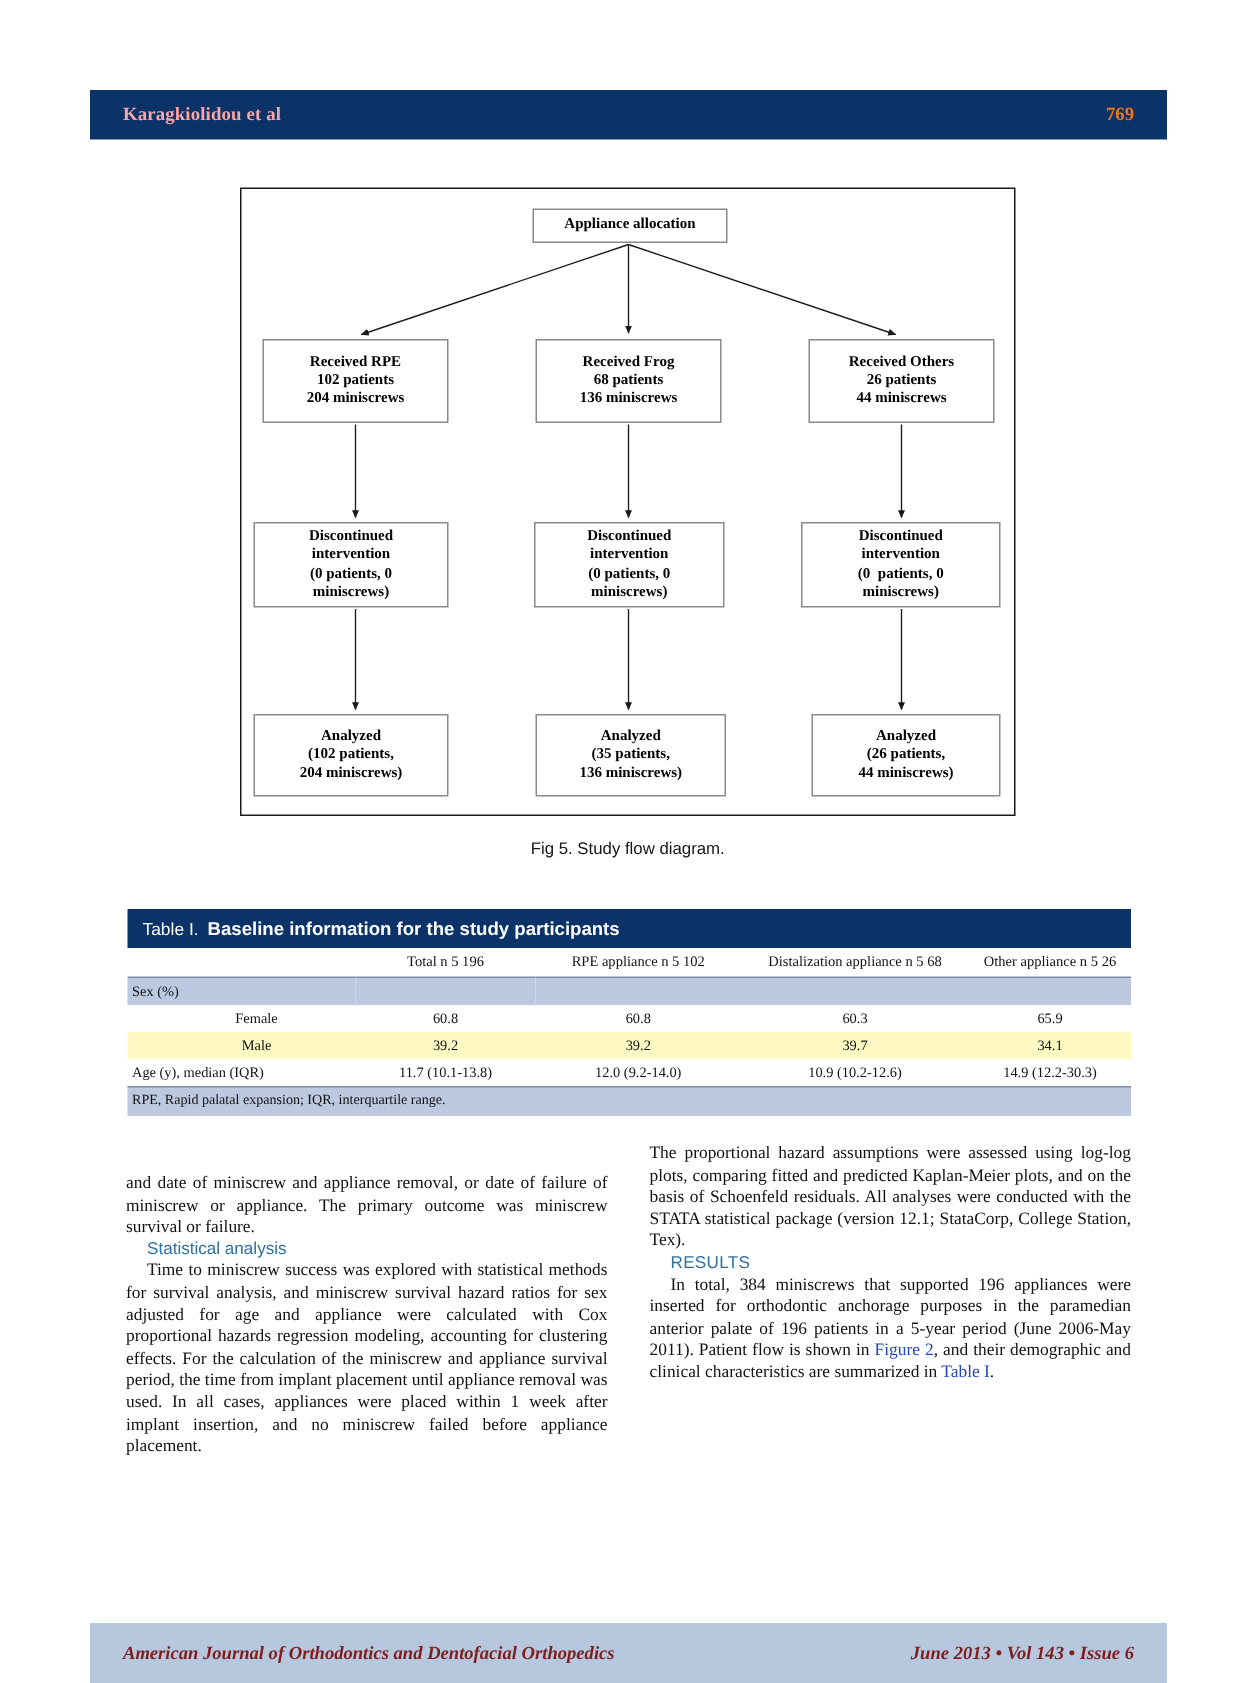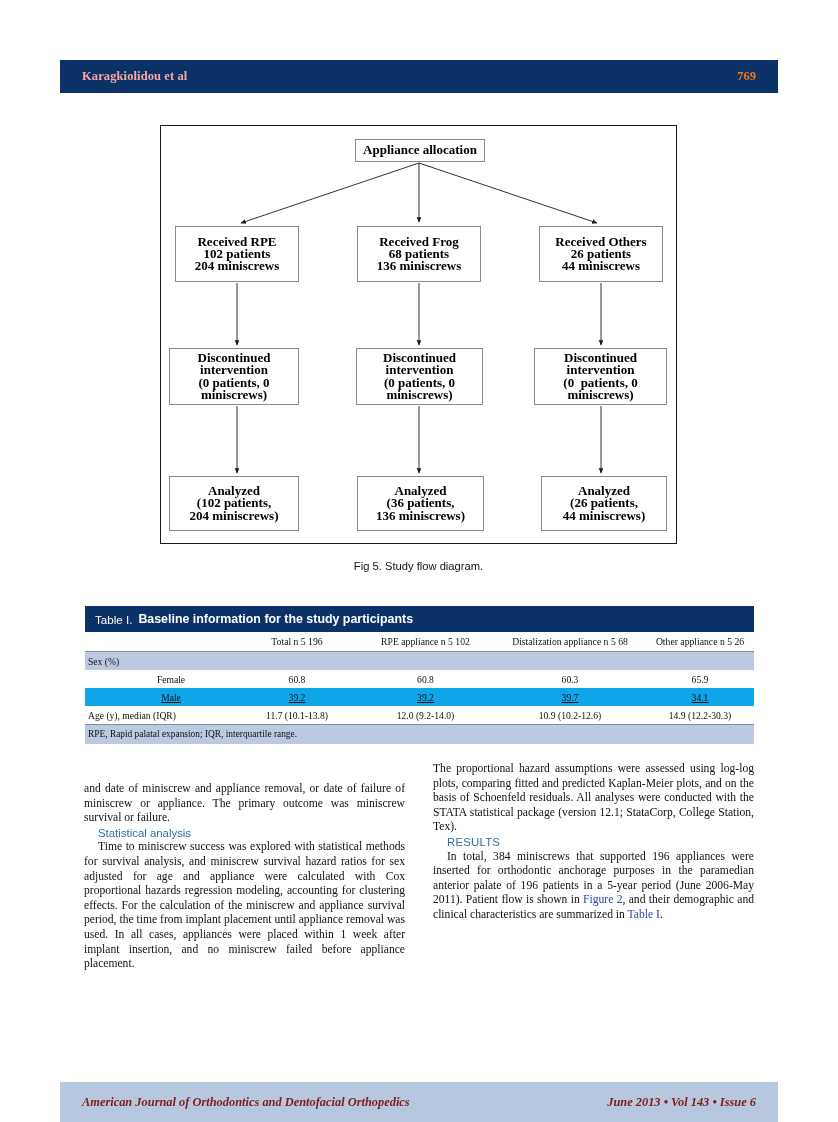--- a/index.html
+++ b/index.html
@@ -68,21 +68,21 @@
     position: absolute;
     border: 1px solid #8a8a8a;
     background: #ffffff;
     box-sizing: border-box;
     display: flex;
     flex-direction: column;
     align-items: center;
     justify-content: center;
     font-family: "Liberation Serif", serif;
     font-weight: bold;
-    font-size: 13px;
+    font-size: 10px;
     line-height: 12.3px;
     color: #000;
     text-align: center;
     z-index: 2;
   }
   .fbox .ln { display: block; white-space: pre; }
 
   
   #node-root   { left: 194px; top: 13px;  width: 130px; height: 23px; }
   
@@ -166,21 +166,21 @@
     background: #ffffff;
   }
   table.data th.hleft { text-align: left; }
   table.data td {
     text-align: center;
     padding: 2.5px 2px;
     height: 13px;
   }
   table.data td.lbl { text-align: left; padding-left: 3px; }
   table.data td.lbl-indent { text-align: center; padding-left: 22px; }
-  tr.shaded td { background: #0ea5e9; text-decoration: underline; }
+  tr.shaded td { background: #fef9c3; }
   tr.plain td { background: #ffffff; }
   tr.grouphead td { background: #bcc9e0; font-size: 9.6px; }
   .tbl-foot {
     background: #bcc9e0;
     font-family: "Liberation Serif", serif;
     font-size: 9.4px;
     padding: 4px 4px 5px 3px;
     color: #111;
   }
   .rule-top { border-top: 0.9px solid #7e8ea8; }
@@ -316,21 +316,21 @@
     </div>
 
     <div class="fbox" id="node-an-1">
       <span class="ln">Analyzed</span>
       <span class="ln">(102 patients,</span>
       <span class="ln">204 miniscrews)</span>
     </div>
 
     <div class="fbox" id="node-an-2">
       <span class="ln">Analyzed</span>
-      <span class="ln">(36 patients,</span>
+      <span class="ln">(35 patients,</span>
       <span class="ln">136 miniscrews)</span>
     </div>
 
     <div class="fbox" id="node-an-3">
       <span class="ln">Analyzed</span>
       <span class="ln">(26 patients,</span>
       <span class="ln">44 miniscrews)</span>
     </div>
   </div>
 

